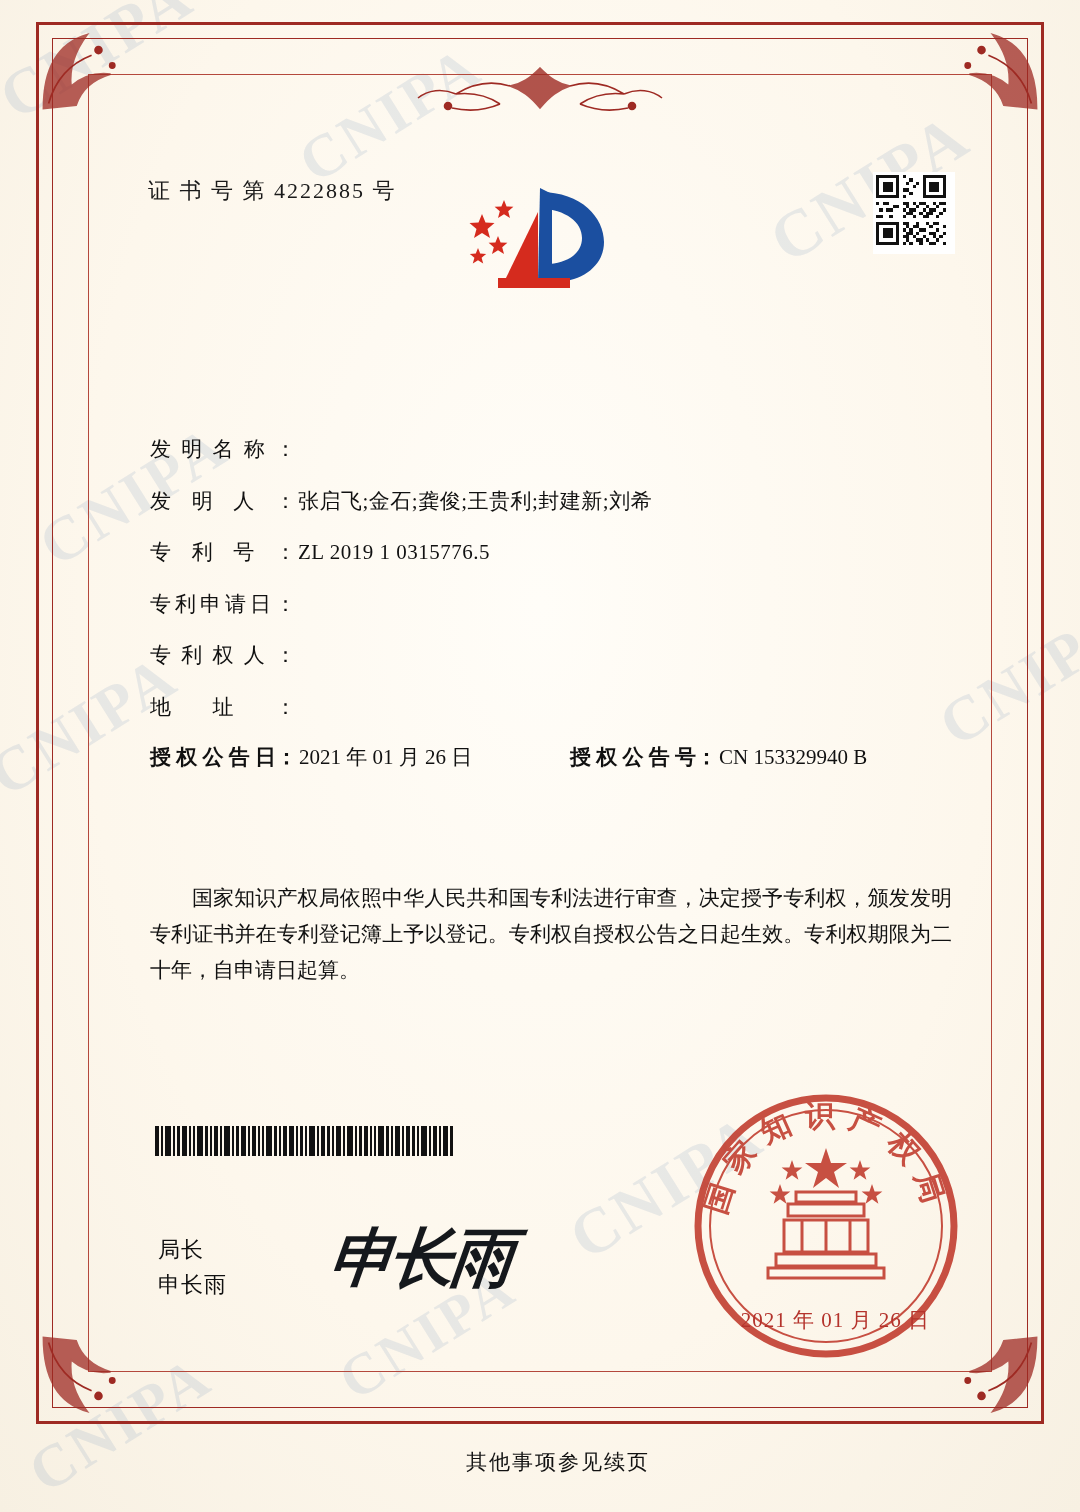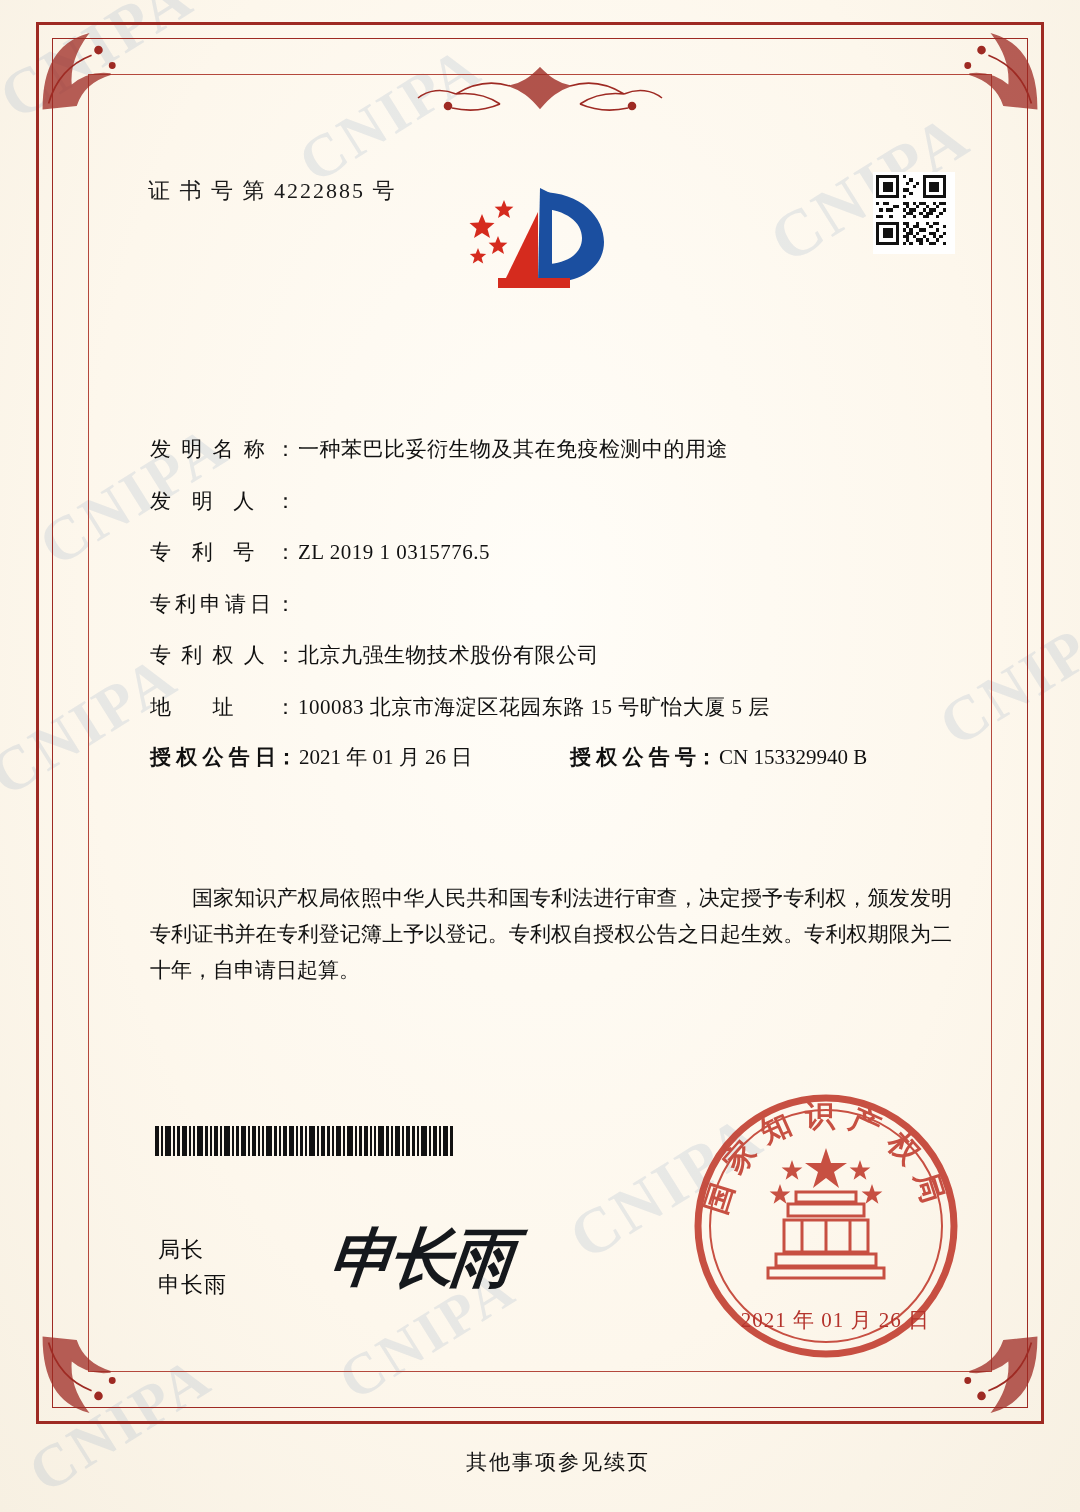--- a/index.html
+++ b/index.html
@@ -445,30 +445,30 @@
   <div class="fields">
 
     <div class="field-row">
       <span class="field-label">
         <span>发</span>
           <span>明</span>
           <span>名</span>
           <span>称</span>
           <span class="field-colon">：</span>
       </span>
-      <span class="field-value">一种苯巴比妥衍生物及其在免疫检测中的用途</span>
     </div>
 
     <div class="field-row">
       <span class="field-label">
         <span>发</span>
           <span>明</span>
           <span>人</span>
           <span class="field-colon">：</span>
       </span>
+      <span class="field-value">张启飞;金石;龚俊;王贵利;封建新;刘希</span>
     </div>
 
     <div class="field-row">
       <span class="field-label">
         <span>专</span>
           <span>利</span>
           <span>号</span>
           <span class="field-colon">：</span>
       </span>
       <span class="field-value">ZL 2019 1 0315776.5</span>
@@ -486,30 +486,28 @@
     </div>
 
     <div class="field-row">
       <span class="field-label">
         <span>专</span>
           <span>利</span>
           <span>权</span>
           <span>人</span>
           <span class="field-colon">：</span>
       </span>
-      <span class="field-value">北京九强生物技术股份有限公司</span>
     </div>
 
     <div class="field-row">
       <span class="field-label">
         <span>地</span>
           <span>址</span>
           <span class="field-colon">：</span>
       </span>
-      <span class="field-value">100083 北京市海淀区花园东路 15 号旷怡大厦 5 层</span>
     </div>
 
     <div class="field-row-dual">
       <span class="dual-left">
         <span class="dual-label">授 权 公 告 日：</span>
         <span class="dual-value">2021 年 01 月 26 日</span>
       </span>
       <span class="dual-right">
         <span class="dual-label">授 权 公 告 号：</span>
         <span class="dual-value">CN 153329940 B</span>

